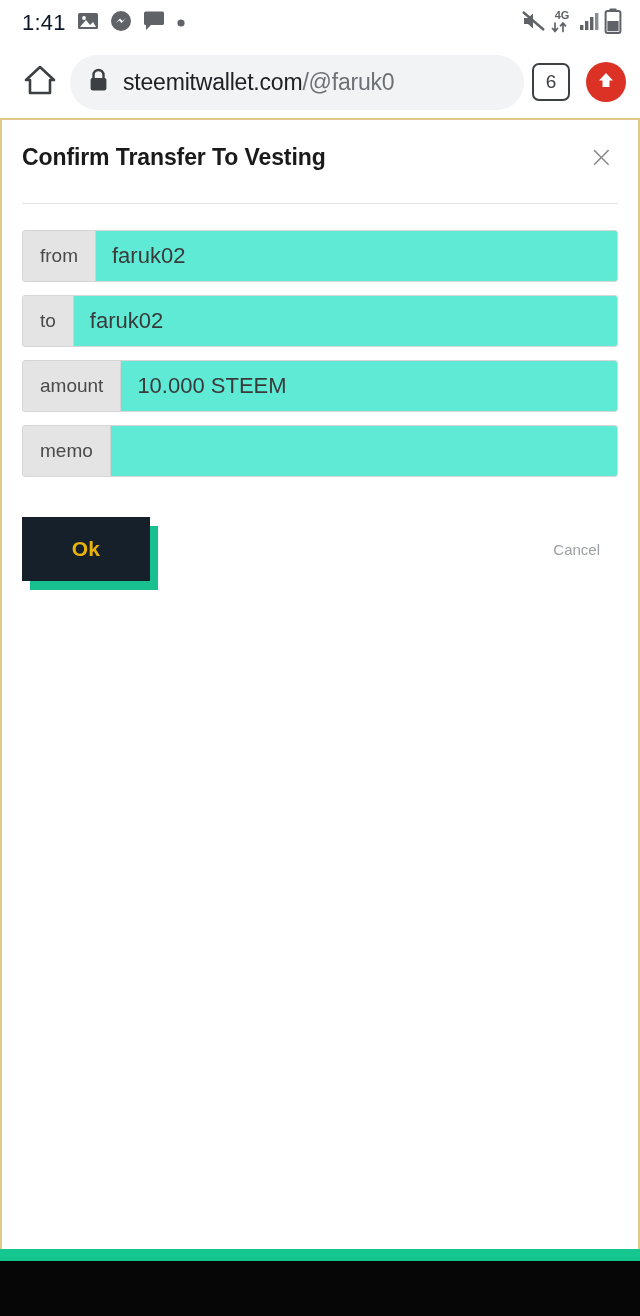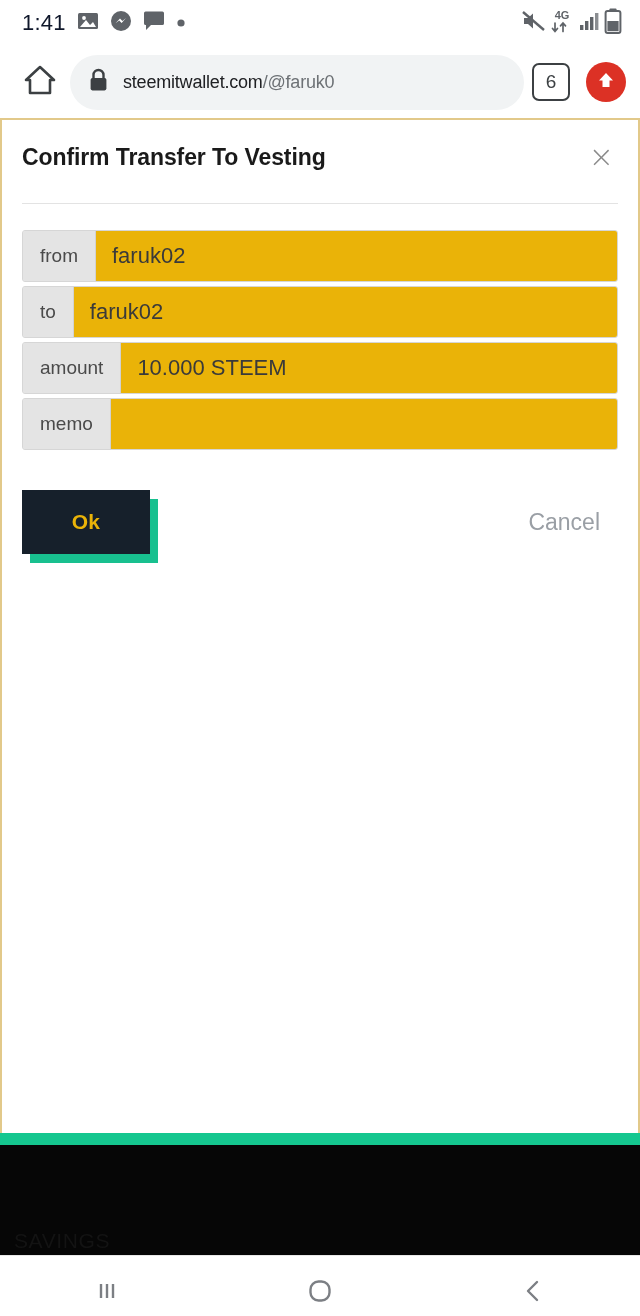--- a/index.html
+++ b/index.html
@@ -72,21 +72,21 @@
     box-sizing: border-box;
     overflow: hidden;
     min-width: 0;
   }
   .lock-icon {
     flex-shrink: 0;
     margin-right: 14px;
     display: block;
   }
   .url-text {
-    font-size: 18px;
+    font-size: 23px;
     color: #202124;
     white-space: nowrap;
     overflow: hidden;
     letter-spacing: -0.2px;
   }
   .url-text .url-path { color: #6d7175; }
   .tab-count {
     width: 38px;
     height: 38px;
     border: 2.6px solid #3c4043;
@@ -108,21 +108,21 @@
     background: #dc3125;
     display: flex;
     align-items: center;
     justify-content: center;
     flex-shrink: 0;
   }
 
   
   .page-view {
     position: relative;
-    height: 1015px;
+    height: 1131px;
     background: #ffffff;
     border-left: 2px solid #e2c98a;
     border-right: 2px solid #e2c98a;
     border-top: 2px solid #e2c98a;
     box-sizing: border-box;
     overflow: hidden;
   }
 
   
   .modal {
@@ -160,42 +160,42 @@
 
   
   .fields { padding-top: 26px; }
   .field-row {
     display: flex;
     align-items: stretch;
     border: 1px solid #d6d6d6;
     border-radius: 3px;
     background: #e8e8e8;
     height: 50px;
-    margin-bottom: 4px;
+    margin-bottom: 13px;
     overflow: hidden;
   }
   .field-label {
     display: flex;
     align-items: center;
     padding: 0 17px;
     font-size: 19px;
     color: #4a4a4a;
     background: #e4e4e4;
     border-right: 1px solid #d2d2d2;
     white-space: nowrap;
     flex-shrink: 0;
   }
   .field-value {
     flex: 1;
     display: flex;
     align-items: center;
     padding: 0 16px;
     font-size: 22px;
     color: #3a3a3a;
-    background: #eab308;
+    background: #5eead4;
     overflow: hidden;
     white-space: nowrap;
     text-align: center;
   }
 
   
   .actions {
     display: flex;
     align-items: center;
     justify-content: space-between;
@@ -226,21 +226,21 @@
     font-weight: bold;
     border: none;
     display: flex;
     align-items: center;
     justify-content: center;
     cursor: pointer;
     font-family: "Liberation Sans", sans-serif;
     letter-spacing: 0.2px;
   }
   .cancel-btn {
-    font-size: 23px;
+    font-size: 15px;
     color: #9a9fa5;
     cursor: pointer;
     background: none;
     border: none;
     font-family: "Liberation Sans", sans-serif;
   }
 
   
   .green-bar {
     height: 12px;

